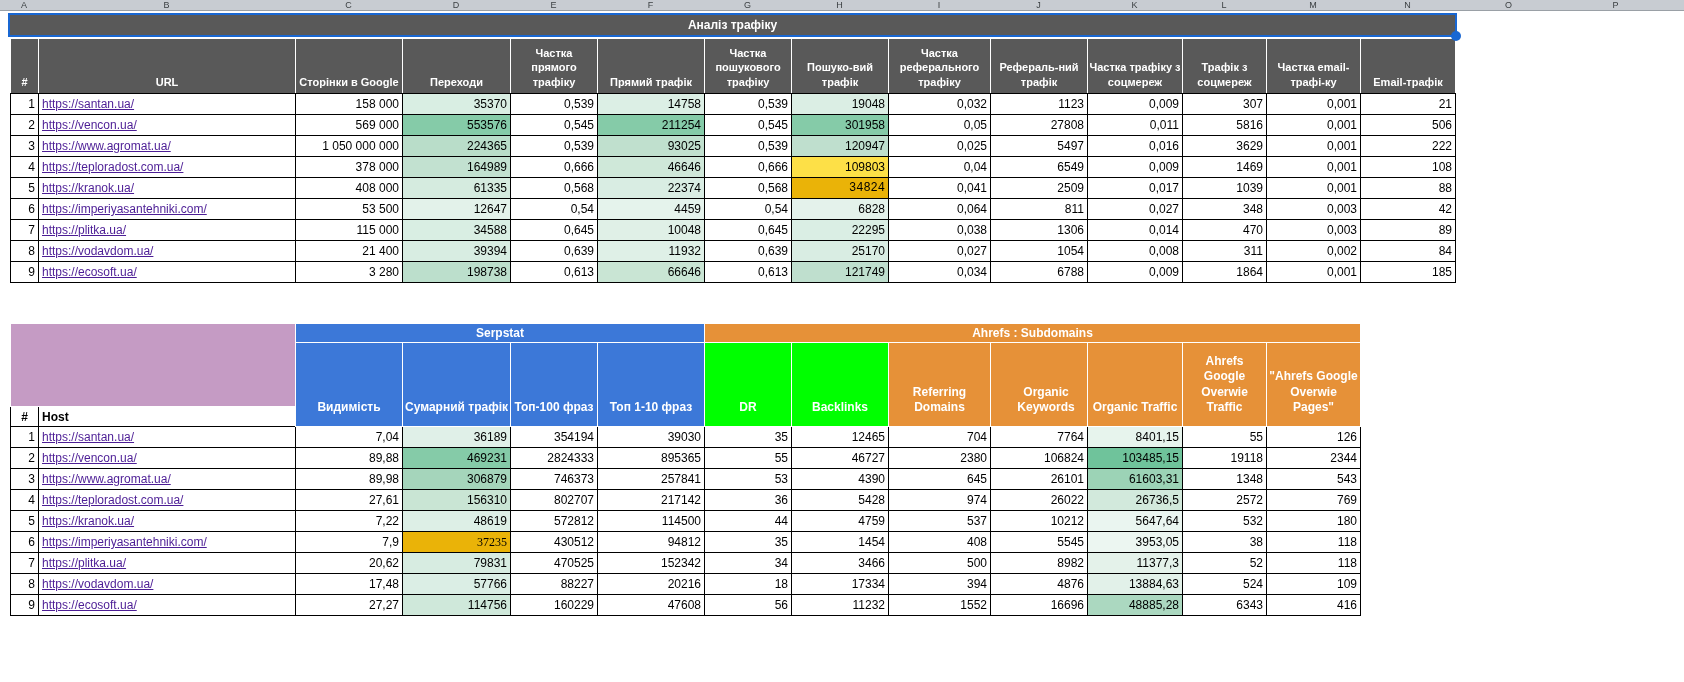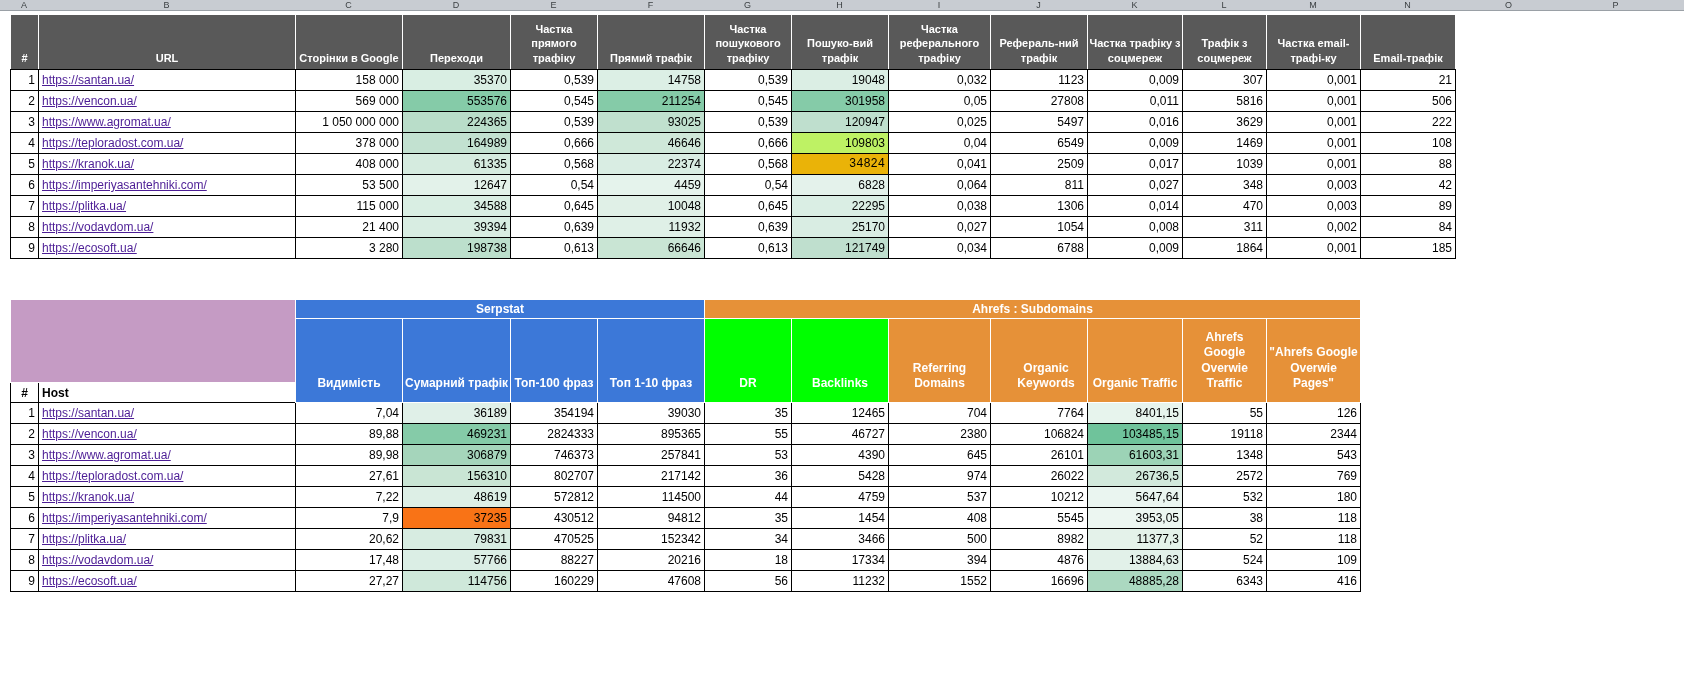--- a/index.html
+++ b/index.html
@@ -83,20 +83,24 @@
       <span class="col-letter" style="width: 102px;">I</span>
       <span class="col-letter" style="width: 97px;">J</span>
       <span class="col-letter" style="width: 95px;">K</span>
       <span class="col-letter" style="width: 84px;">L</span>
       <span class="col-letter" style="width: 94px;">M</span>
       <span class="col-letter" style="width: 95px;">N</span>
       <span class="col-letter" style="width: 107px;">O</span>
       <span class="col-letter" style="width: 107px;">P</span>
     </div>
 
+  <div class="title-bar">
+    <span>Аналіз трафіку</span>
+    <span class="sel-handle"></span>
+  </div>
 
   <table class="grid t1">
     <colgroup>
         <col style="width: 28px;">
         <col style="width: 257px;">
         <col style="width: 107px;">
         <col style="width: 108px;">
         <col style="width: 87px;">
         <col style="width: 107px;">
         <col style="width: 87px;">
@@ -176,21 +180,21 @@
           <td class="num">222</td>
         </tr>
         <tr>
           <td class="num">4</td>
           <td><a class="link" href="#">https://teploradost.com.ua/</a></td>
           <td class="num">378 000</td>
           <td class="num" style="background: rgb(194, 225, 208);">164989</td>
           <td class="num">0,666</td>
           <td class="num" style="background: rgb(207, 232, 217);">46646</td>
           <td class="num">0,666</td>
-          <td class="num" style="background: #bef264;">109803</td>
+          <td class="num" style="background: #fde047;">109803</td>
           <td class="num">0,04</td>
           <td class="num">6549</td>
           <td class="num">0,009</td>
           <td class="num">1469</td>
           <td class="num">0,001</td>
           <td class="num">108</td>
         </tr>
         <tr>
           <td class="num">5</td>
           <td><a class="link" href="#">https://kranok.ua/</a></td>
@@ -389,21 +393,21 @@
           <td class="num">537</td>
           <td class="num">10212</td>
           <td class="num" style="background: rgb(234, 245, 240);">5647,64</td>
           <td class="num">532</td>
           <td class="num">180</td>
         </tr>
         <tr>
           <td class="num">6</td>
           <td><a class="link" href="#">https://imperiyasantehniki.com/</a></td>
           <td class="num">7,9</td>
-          <td class="num" style="background: #f97316;">37235</td>
+          <td class="num" style="background: #eab308; font-family: Liberation Serif, serif;">37235</td>
           <td class="num">430512</td>
           <td class="num">94812</td>
           <td class="num">35</td>
           <td class="num">1454</td>
           <td class="num">408</td>
           <td class="num">5545</td>
           <td class="num" style="background: rgb(236, 246, 241);">3953,05</td>
           <td class="num">38</td>
           <td class="num">118</td>
         </tr>

